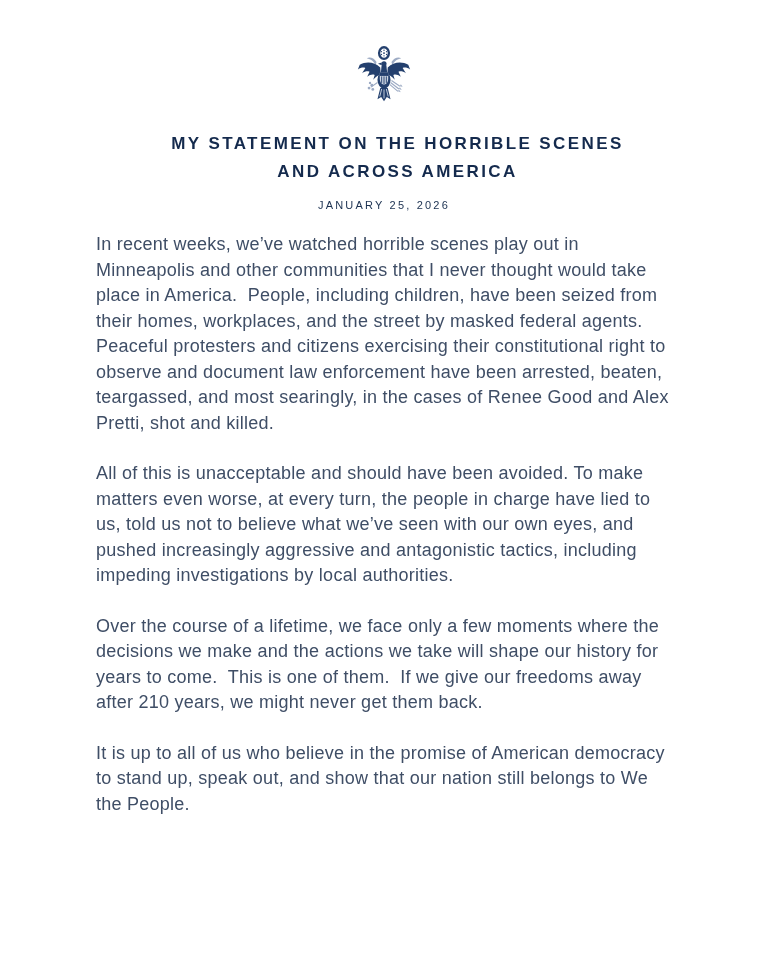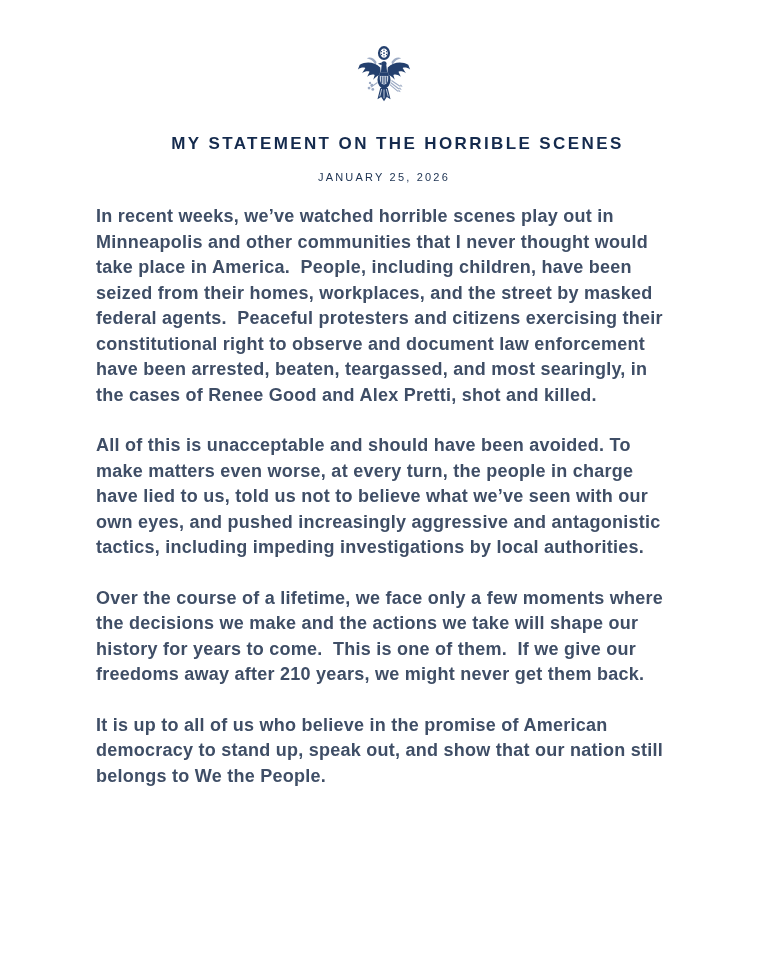--- a/index.html
+++ b/index.html
@@ -39,21 +39,20 @@
     letter-spacing: 2.2px;
   }
   .body-col {
     width: 576px;
     margin: 21px auto 0 auto;
     color: #3f4e66;
     font-size: 18px;
     line-height: 25.5px;
     letter-spacing: 0.25px;
     text-align: left;
-    font-weight: bold;
   }
   .body-col p {
     margin: 0 0 25px 0;
     white-space: pre-wrap;
   }
 </style>
 </head>
 <body>
 
 <div class="page">
@@ -117,20 +116,21 @@
           <path d="M92 92 l6 2 -4 -6 Z"></path>
           <path d="M94 86 l6 1 -4 -5 Z"></path>
           <path d="M90 97 l6 2 -4 -6 Z"></path>
         </g>
       </svg>
     </span>
   </div>
 
   <h1 class="title">
     <span class="line">MY STATEMENT ON THE HORRIBLE SCENES</span>
+    <span class="line">AND ACROSS AMERICA</span>
   </h1>
 
   <div class="date">JANUARY 25, 2026</div>
 
   <div class="body-col">
     <p>In recent weeks, we’ve watched horrible scenes play out in Minneapolis and other communities that I never thought would take place in America.  People, including children, have been seized from their homes, workplaces, and the street by masked federal agents.  Peaceful protesters and citizens exercising their constitutional right to observe and document law enforcement have been arrested, beaten, teargassed, and most searingly, in the cases of Renee Good and Alex Pretti, shot and killed.</p>
     <p>All of this is unacceptable and should have been avoided. To make matters even worse, at every turn, the people in charge have lied to us, told us not to believe what we’ve seen with our own eyes, and pushed increasingly aggressive and antagonistic tactics, including impeding investigations by local authorities.</p>
     <p>Over the course of a lifetime, we face only a few moments where the decisions we make and the actions we take will shape our history for years to come.  This is one of them.  If we give our freedoms away after 210 years, we might never get them back.</p>
     <p>It is up to all of us who believe in the promise of American democracy to stand up, speak out, and show that our nation still belongs to We the People.</p>
   </div>

